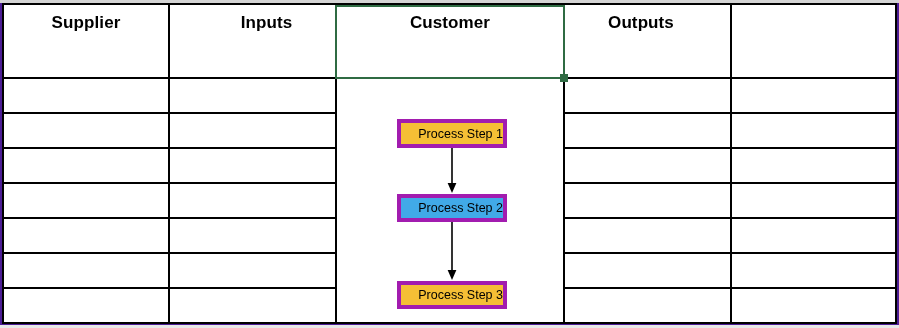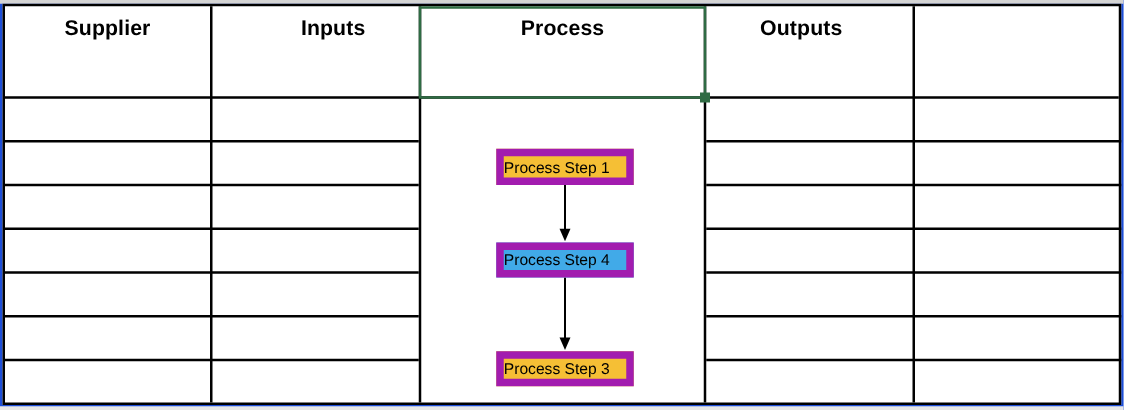--- a/index.html
+++ b/index.html
@@ -8,21 +8,21 @@
     background: #ffffff;
   }
   body {
     font-family: "Liberation Sans", sans-serif;
   }
 
   #sipoc-canvas {
     position: relative;
     width: 899px;
     height: 328px;
-    background: #1d4ed8;
+    background: #4c1d95;
     overflow: hidden;
   }
 
   
   .sheet-edge-top {
     position: absolute;
     left: 0;
     top: 0;
     width: 899px;
     height: 3px;
@@ -125,48 +125,48 @@
     position: absolute;
     left: 333px;
     top: 74px;
     width: 226px;
     height: 245px;
   }
 
   .step-box {
     position: absolute;
     box-sizing: border-box;
-    border: 6px solid #a21caf;
+    border: 4px solid #a21caf;
     text-align: center;
     font-size: 12.5px;
     color: #000000;
     white-space: nowrap;
     display: flex;
     align-items: center;
-    justify-content: flex-start;
+    justify-content: flex-end;
   }
 
   .connector {
     position: absolute;
     width: 16px;
   }
   .connector svg { display: block; }
 </style>
 </head>
 <body>
 
 <div id="sipoc-canvas">
 
   <div class="sheet-edge-top"></div>
 
   <div class="grid">
 
     <div class="header-cell h1">Supplier</div>
     <div class="header-cell h2">Inputs</div>
-    <div class="header-cell h3">Process</div>
+    <div class="header-cell h3">Customer</div>
     <div class="header-cell h4">Outputs</div>
 
     <div class="header-rule"></div>
 
     <div class="row-sep left" style="top:107px"></div>
     <div class="row-sep left" style="top:142px"></div>
     <div class="row-sep left" style="top:177px"></div>
     <div class="row-sep left" style="top:212px"></div>
     <div class="row-sep left" style="top:247px"></div>
     <div class="row-sep left" style="top:282px"></div>
@@ -190,21 +190,21 @@
       </div>
 
       <div class="connector" style="left:107px; top:69px; height:46px;">
         <svg width="16" height="46" viewBox="0 0 16 46" aria-hidden="true">
           <line x1="8" y1="0" x2="8" y2="37" stroke="#000000" stroke-width="1.6"></line>
           <polygon points="8,45 3.6,35 12.4,35" fill="#000000"></polygon>
         </svg>
       </div>
 
       <div class="step-box" style="left:60px; top:115px; width:110px; height:28px; background:#41aae8;">
-        <span>Process Step 4</span>
+        <span>Process Step 2</span>
       </div>
 
       <div class="connector" style="left:107px; top:143px; height:59px;">
         <svg width="16" height="59" viewBox="0 0 16 59" aria-hidden="true">
           <line x1="8" y1="0" x2="8" y2="50" stroke="#000000" stroke-width="1.6"></line>
           <polygon points="8,58 3.6,48 12.4,48" fill="#000000"></polygon>
         </svg>
       </div>
 
       <div class="step-box" style="left:60px; top:202px; width:110px; height:28px; background:#f5bf35;">

